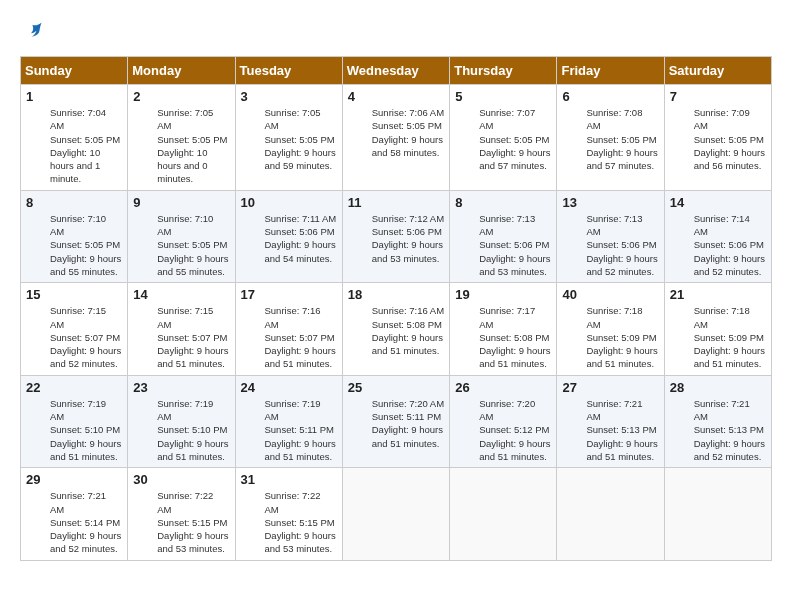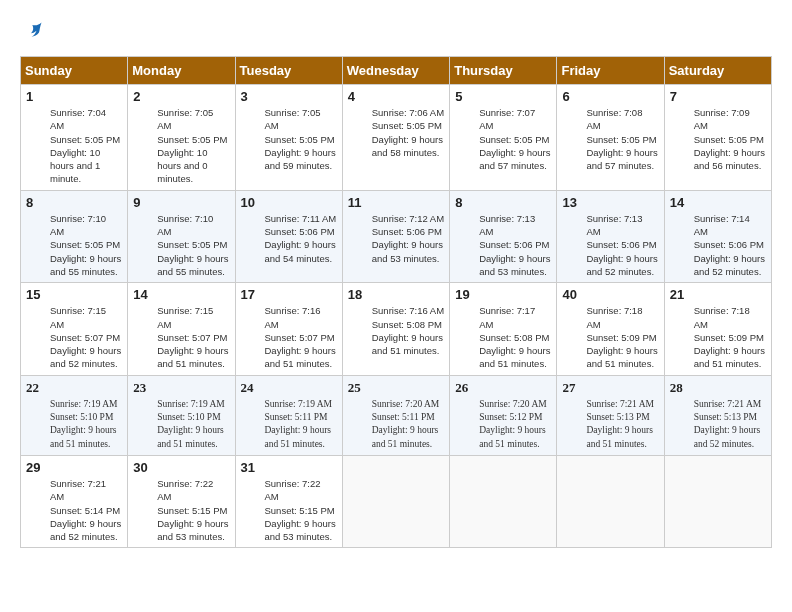--- a/index.html
+++ b/index.html
@@ -92,21 +92,21 @@
       color: #333;
       line-height: 1.4;
       margin-left: 24px;
     }
     .empty-cell {
       background: #f9f9f9 !important;
     }
     .week-row-1 td { background: #fff; }
     .week-row-2 td { background: #e8f0f8; }
     .week-row-3 td { background: #fff; }
-    .week-row-4 td { background: #e8f0f8; font-family: Liberation Serif, serif; }
+    .week-row-4 td { background: #e8f0f8; }
     .week-row-5 td { background: #fff; }
   </style>
 </head>
 <body>
 
 <div class="header-area">
   <div class="logo">
     <div class="logo-text">
       <span class="logo-general"></span>
       <svg class="logo-icon" viewBox="0 0 24 24" fill="#1a6bb5">

